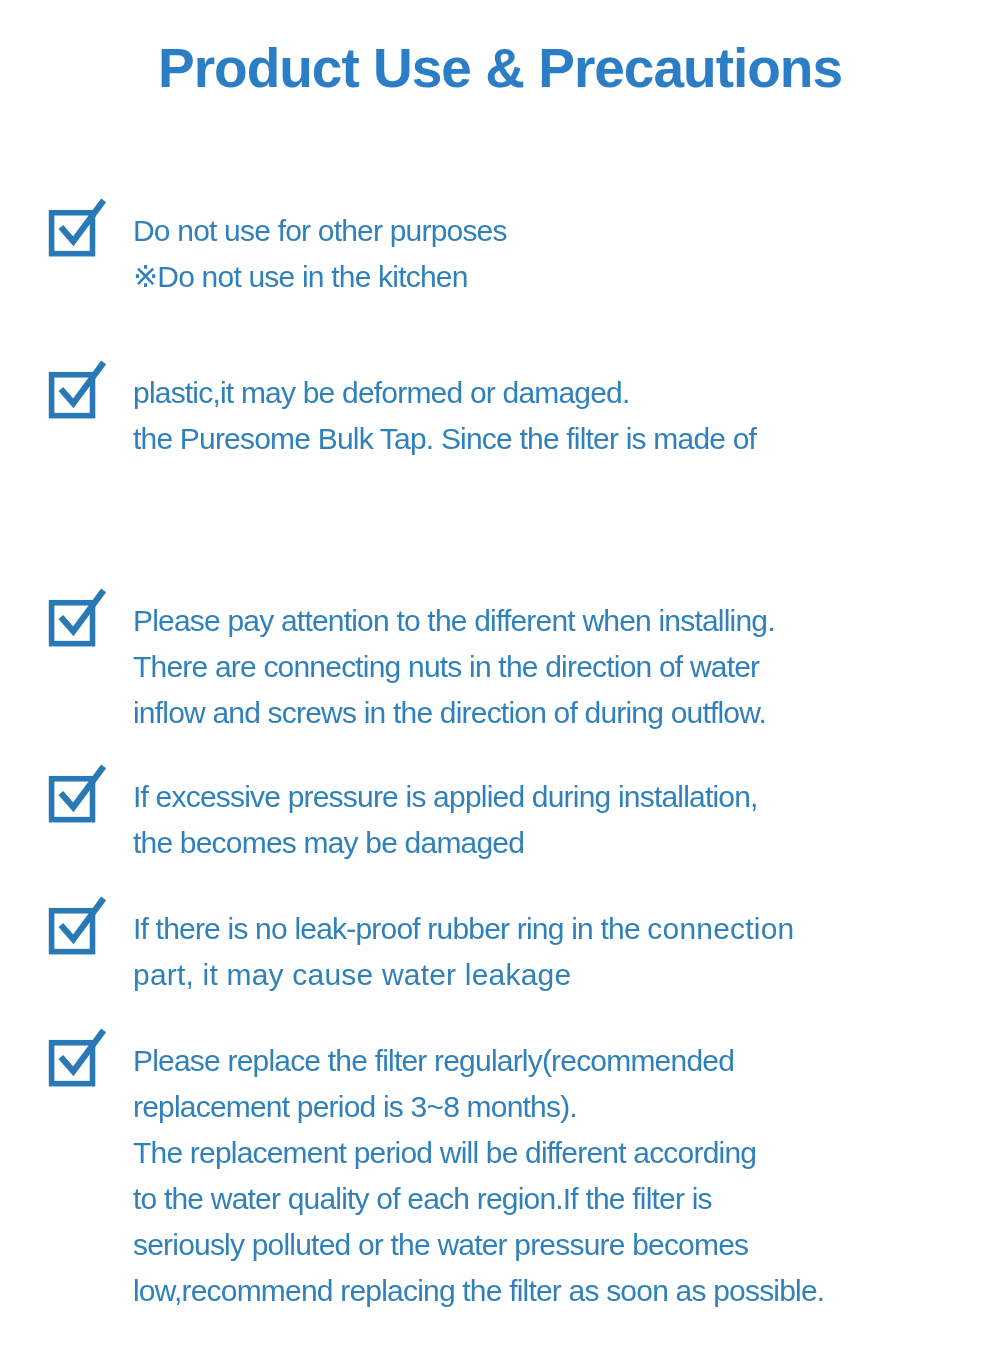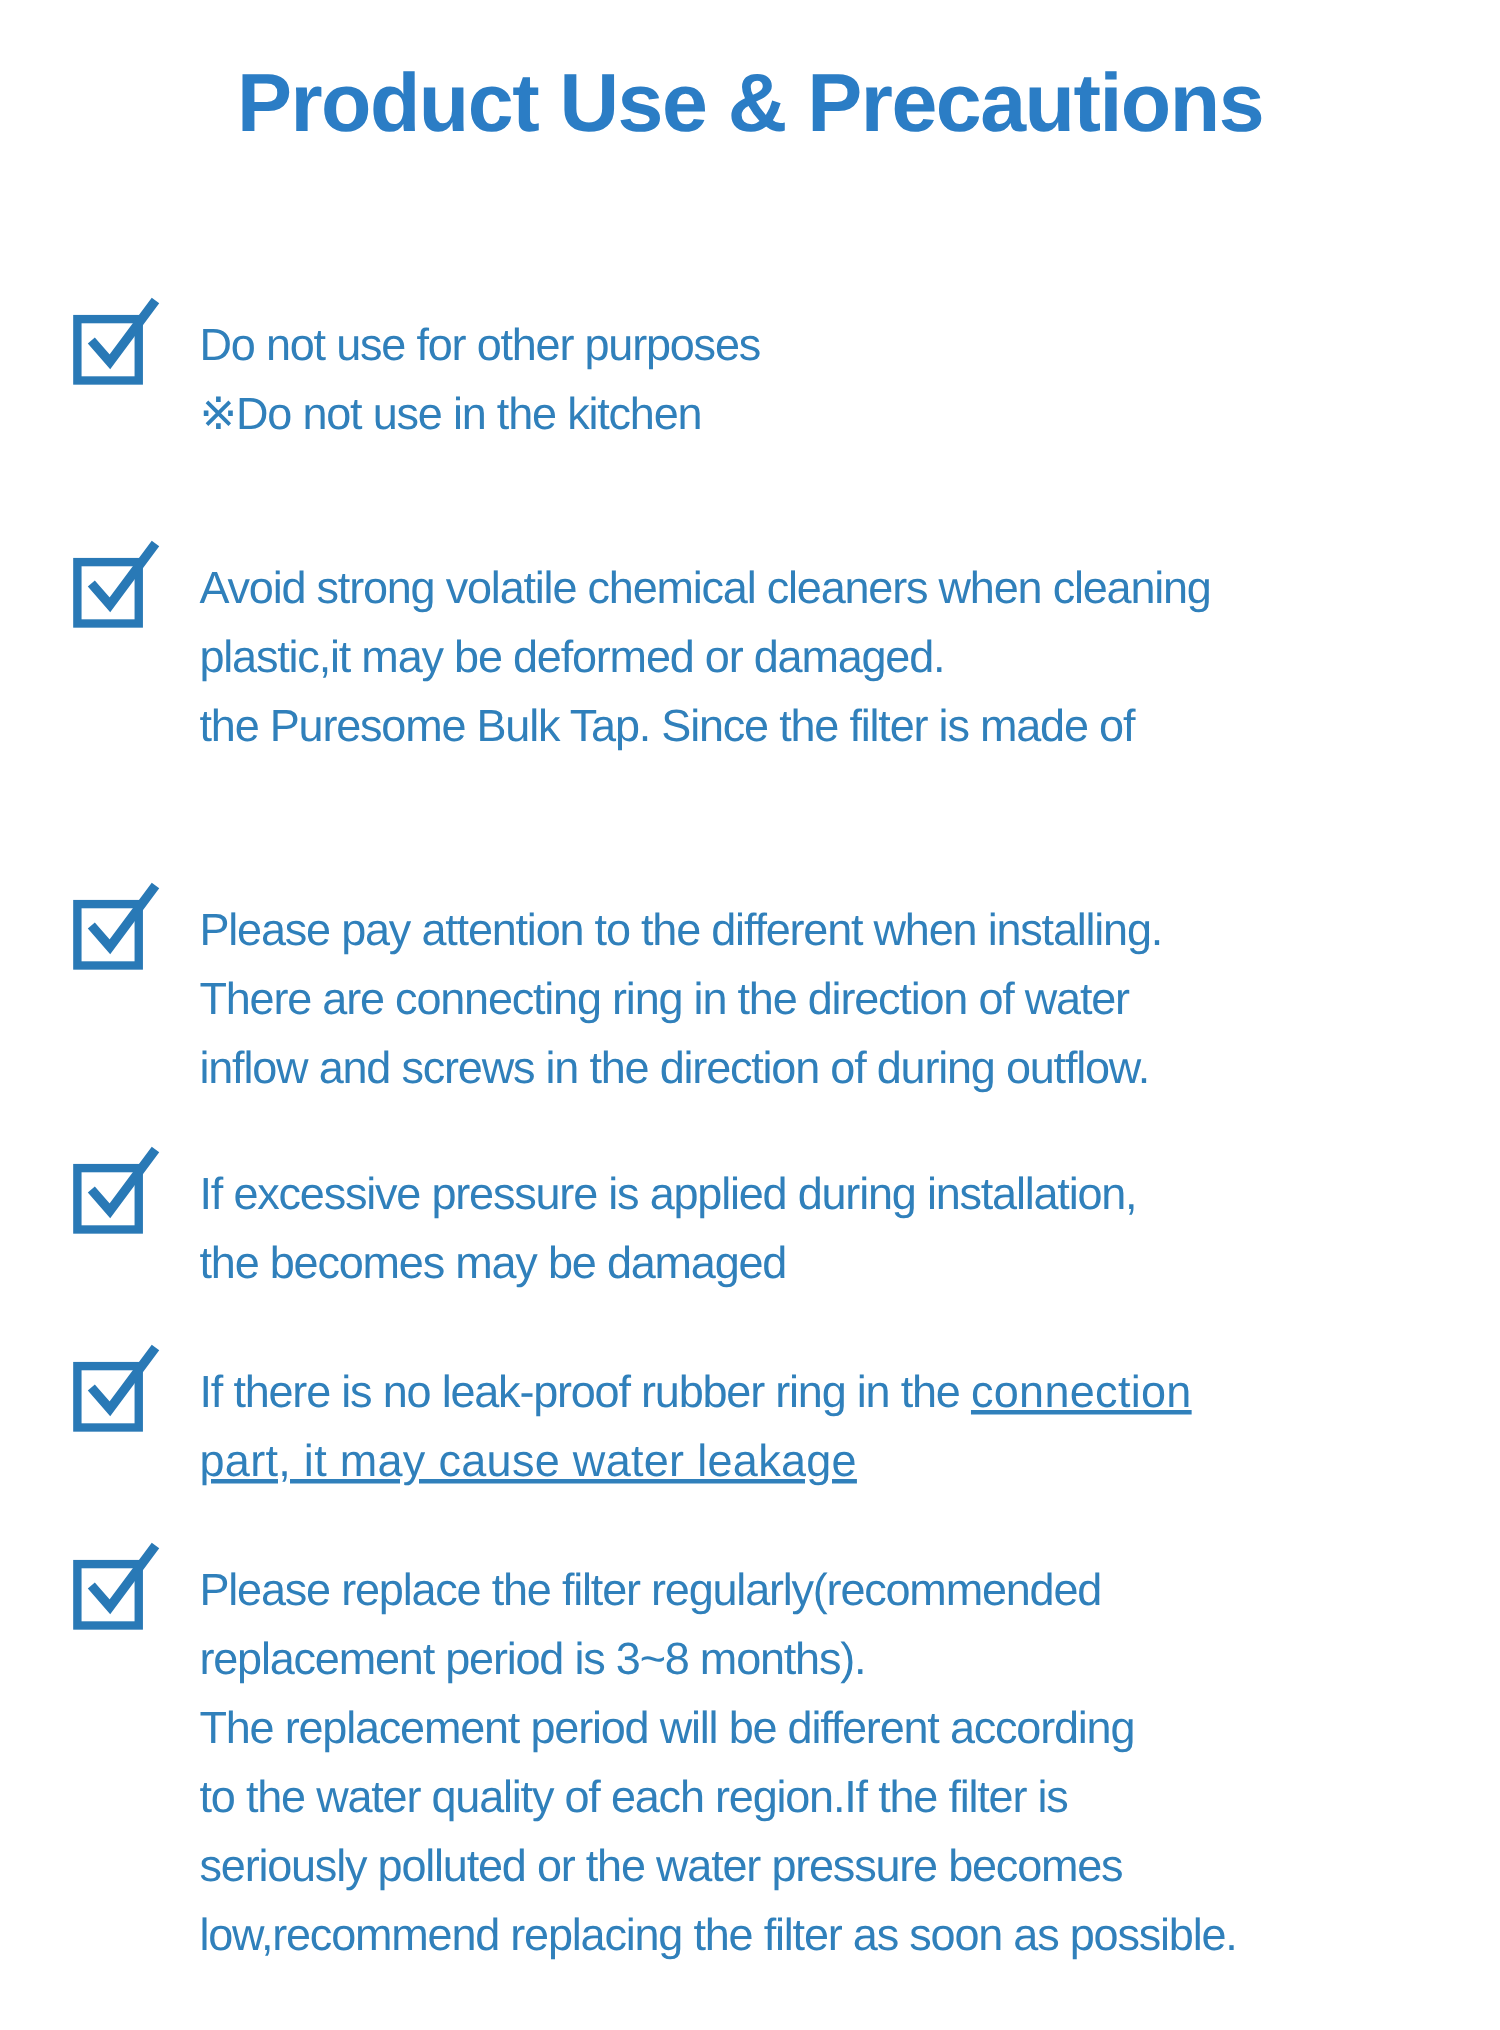--- a/index.html
+++ b/index.html
@@ -56,21 +56,21 @@
     position:absolute;
     left:87px;
     top:0;
     width:860px;
     padding-top:12px;
     color:var(--text-color);
     font-size:30px;
     line-height:46px;
   }
   .line span{letter-spacing:-0.8px;}
-  .line span.wide{letter-spacing:0.2px;text-decoration:underline;}
+  .line span.wide{letter-spacing:0.2px;}
 </style>
 </head>
 <body>
 
 <div class="page">
   <h1 class="title">Product Use &amp; Precautions</h1>
   <div id="precaution-list">
       <div class="item">
     <span class="icon">
       <svg viewBox="0 0 100 100" width="62" height="62" aria-hidden="true">
@@ -84,35 +84,34 @@
         </div>
   </div>
       <div class="item">
     <span class="icon">
       <svg viewBox="0 0 100 100" width="62" height="62" aria-hidden="true">
         <rect class="box" x="9" y="27" width="66" height="66"></rect>
         <polyline class="check" points="24,50 44,73 93,7"></polyline>
       </svg>
     </span>
     <div class="text">
-          <div class="line"><span>Avoid strong volatile chemical cleaners when cleaning</span></div>
           <div class="line"><span>plastic,it may be deformed or damaged.</span></div>
           <div class="line"><span>the Puresome Bulk Tap. Since the filter is made of</span></div>
         </div>
   </div>
       <div class="item">
     <span class="icon">
       <svg viewBox="0 0 100 100" width="62" height="62" aria-hidden="true">
         <rect class="box" x="9" y="27" width="66" height="66"></rect>
         <polyline class="check" points="24,50 44,73 93,7"></polyline>
       </svg>
     </span>
     <div class="text">
           <div class="line"><span>Please pay attention to the different when installing.</span></div>
-          <div class="line"><span>There are connecting ring in the direction of water</span></div>
+          <div class="line"><span>There are connecting nuts in the direction of water</span></div>
           <div class="line"><span>inflow and screws in the direction of during outflow.</span></div>
         </div>
   </div>
       <div class="item">
     <span class="icon">
       <svg viewBox="0 0 100 100" width="62" height="62" aria-hidden="true">
         <rect class="box" x="9" y="27" width="66" height="66"></rect>
         <polyline class="check" points="24,50 44,73 93,7"></polyline>
       </svg>
     </span>

